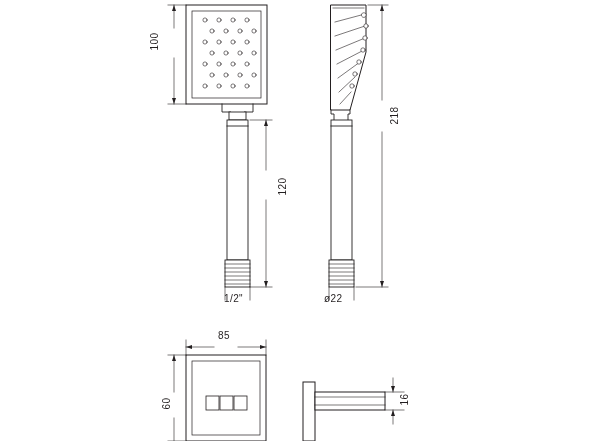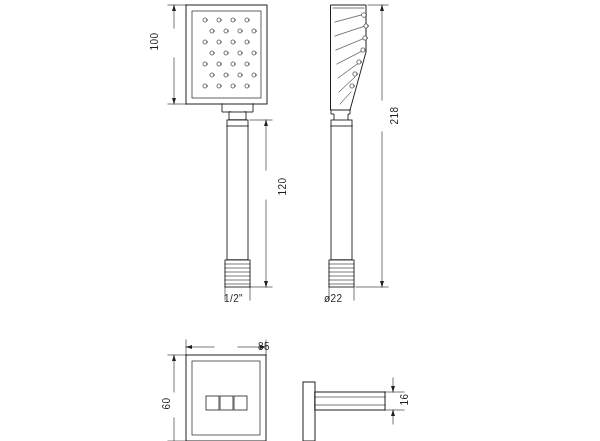--- a/index.html
+++ b/index.html
@@ -217,19 +217,19 @@
   <div class="dim-label rot" style="left:146px; top:36px;">100</div>
 
   <div class="dim-label rot" style="left:274px; top:181px;">120</div>
 
   <div class="dim-label rot" style="left:386px; top:110px;">218</div>
 
   <div class="dim-label" style="left:224px; top:293px;">1/2"</div>
 
   <div class="dim-label" style="left:324px; top:293px;text-align:right;">ø22</div>
 
-  <div class="dim-label" style="left:218px; top:341px;margin-left:40px;">85</div>
+  <div class="dim-label" style="left:218px; top:330px;">85</div>
 
   <div class="dim-label rot" style="left:161px; top:398px;">60</div>
 
   <div class="dim-label rot" style="left:399px; top:394px;">16</div>
 
 </div>
 
 </body></html>

